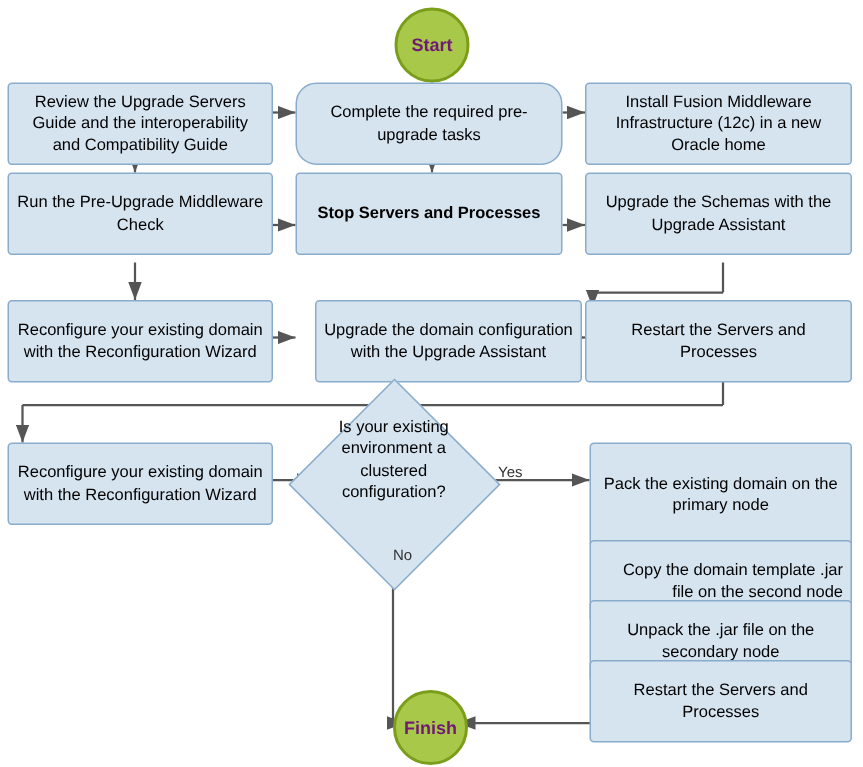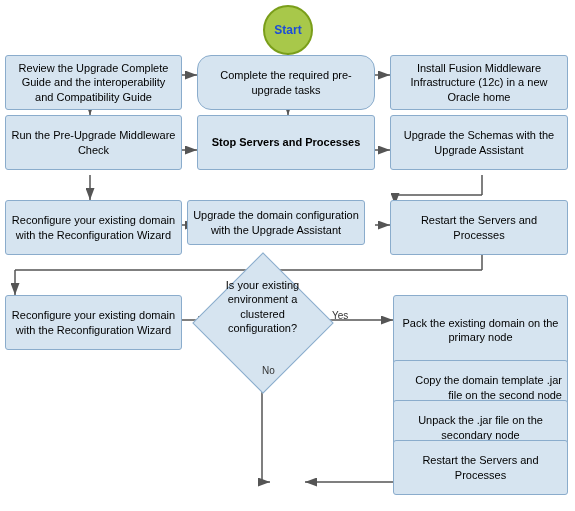--- a/index.html
+++ b/index.html
@@ -59,21 +59,21 @@
     
     .circle {
       position: absolute;
       border-radius: 50%;
       background: #a8c84a;
       border: 2px solid #7a9e1a;
       display: flex;
       align-items: center;
       justify-content: center;
       font-weight: bold;
-      color: #1d4ed8;
+      color: #701a75;
       font-size: 12px;
     }
 
     
     .arrows-svg {
       position: absolute;
       top: 0;
       left: 0;
       width: 575px;
       height: 511px;
@@ -142,21 +142,21 @@
     <line x1="262" y1="370" x2="262" y2="482" stroke="#555" stroke-width="1.5"></line>
     <line x1="262" y1="482" x2="270" y2="482" stroke="#555" stroke-width="1.5" marker-end="url(#arrowhead)"></line>
 
   </svg>
 
   <div class="circle" style="left:263px; top:5px; width:50px; height:50px;">
     <span>Start</span>
   </div>
 
   <div class="box" style="left:5px; top:55px; width:177px; height:55px;">
-    <span>Review the Upgrade Complete Guide and the interoperability and Compatibility Guide</span>
+    <span>Review the Upgrade Servers Guide and the interoperability and Compatibility Guide</span>
   </div>
 
   <div class="box" style="left:197px; top:55px; width:178px; height:55px;border-radius:14px;">
     <span>Complete the required pre-upgrade tasks</span>
   </div>
 
   <div class="box" style="left:390px; top:55px; width:178px; height:55px;">
     <span>Install Fusion Middleware Infrastructure (12c) in a new Oracle home</span>
   </div>
 
@@ -169,21 +169,21 @@
   </div>
 
   <div class="box" style="left:390px; top:115px; width:178px; height:55px;">
     <span>Upgrade the Schemas with the Upgrade Assistant</span>
   </div>
 
   <div class="box" style="left:5px; top:200px; width:177px; height:55px;">
     <span>Reconfigure your existing domain with the Reconfiguration Wizard</span>
   </div>
 
-  <div class="box" style="left:187px; top:200px; width:178px; height:45px;">
+  <div class="box" style="left:210px; top:200px; width:178px; height:55px;">
     <span>Upgrade the domain configuration with the Upgrade Assistant</span>
   </div>
 
   <div class="box" style="left:390px; top:200px; width:178px; height:55px;">
     <span>Restart the Servers and Processes</span>
   </div>
 
   <div class="box" style="left:5px; top:295px; width:177px; height:55px;">
     <span>Reconfigure your existing domain with the Reconfiguration Wizard</span>
   </div>
@@ -212,14 +212,17 @@
   </div>
 
   <div class="box" style="left:393px; top:400px; width:175px; height:55px;">
     <span>Unpack the .jar file on the secondary node</span>
   </div>
 
   <div class="box" style="left:393px; top:440px; width:175px; height:55px;">
     <span>Restart the Servers and Processes</span>
   </div>
 
+  <div class="circle" style="left:262px; top:460px; width:50px; height:50px;">
+    <span>Finish</span>
+  </div>
 
 </div>
 
 </body></html>

